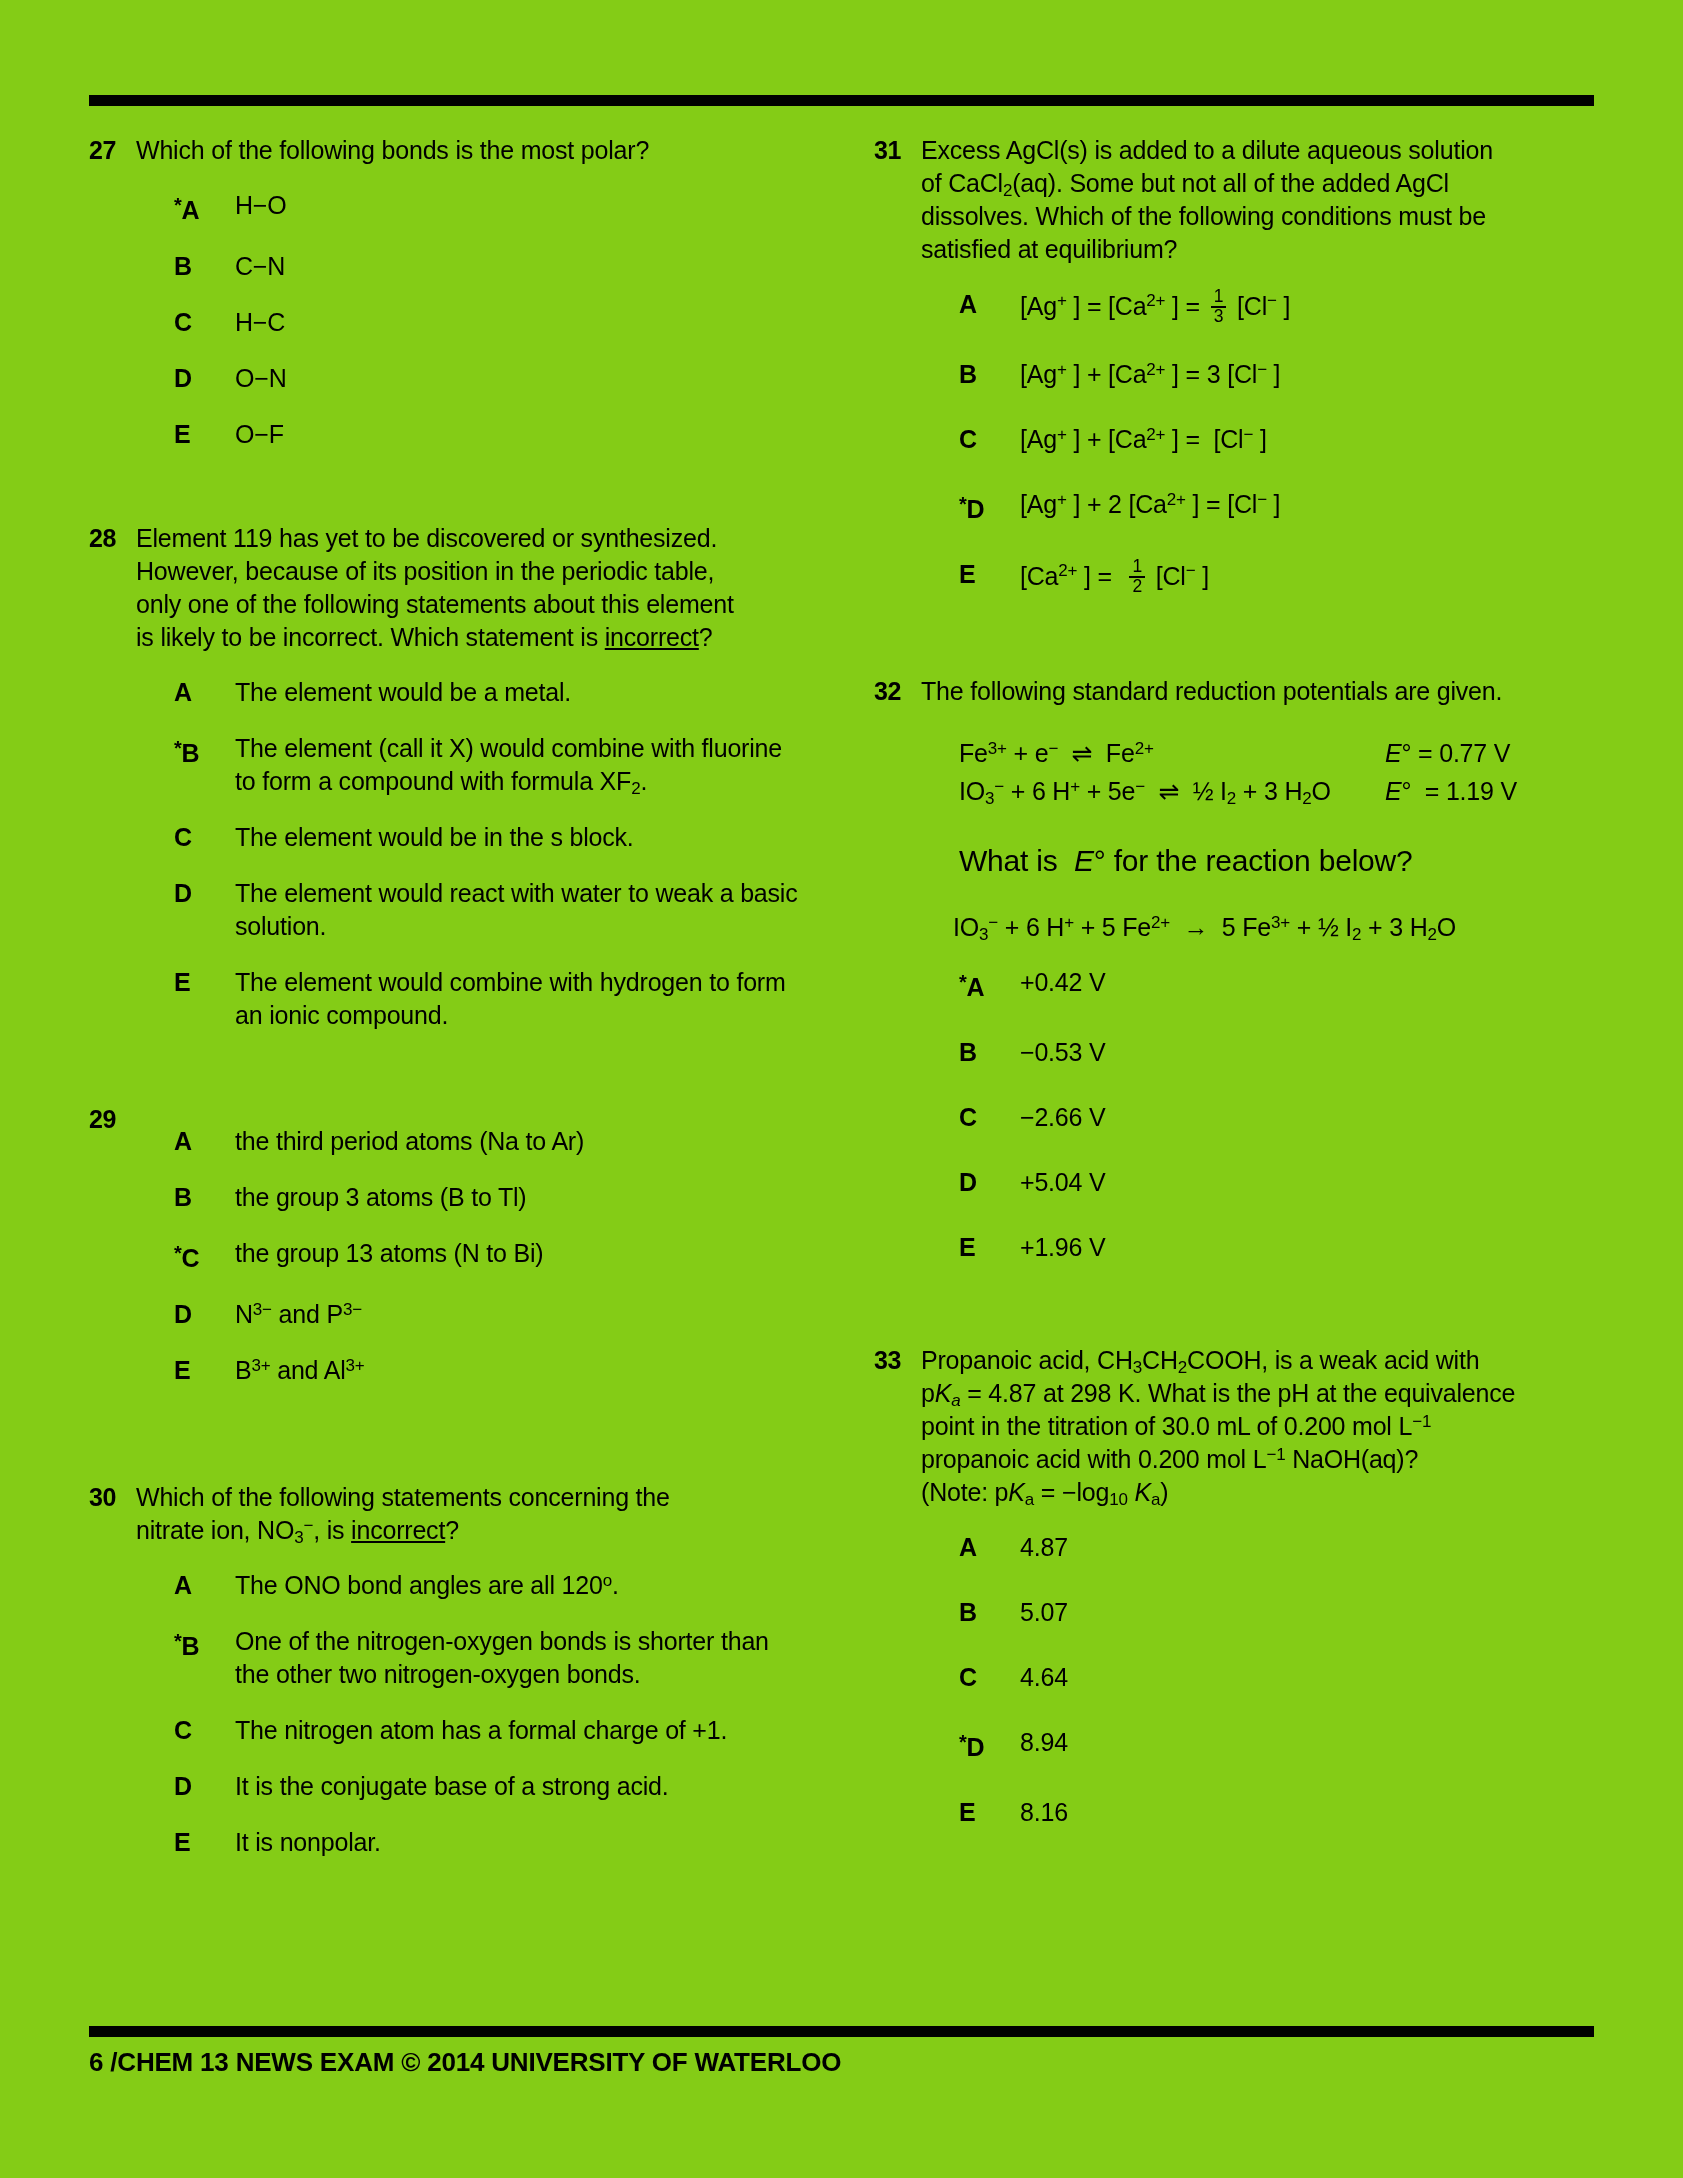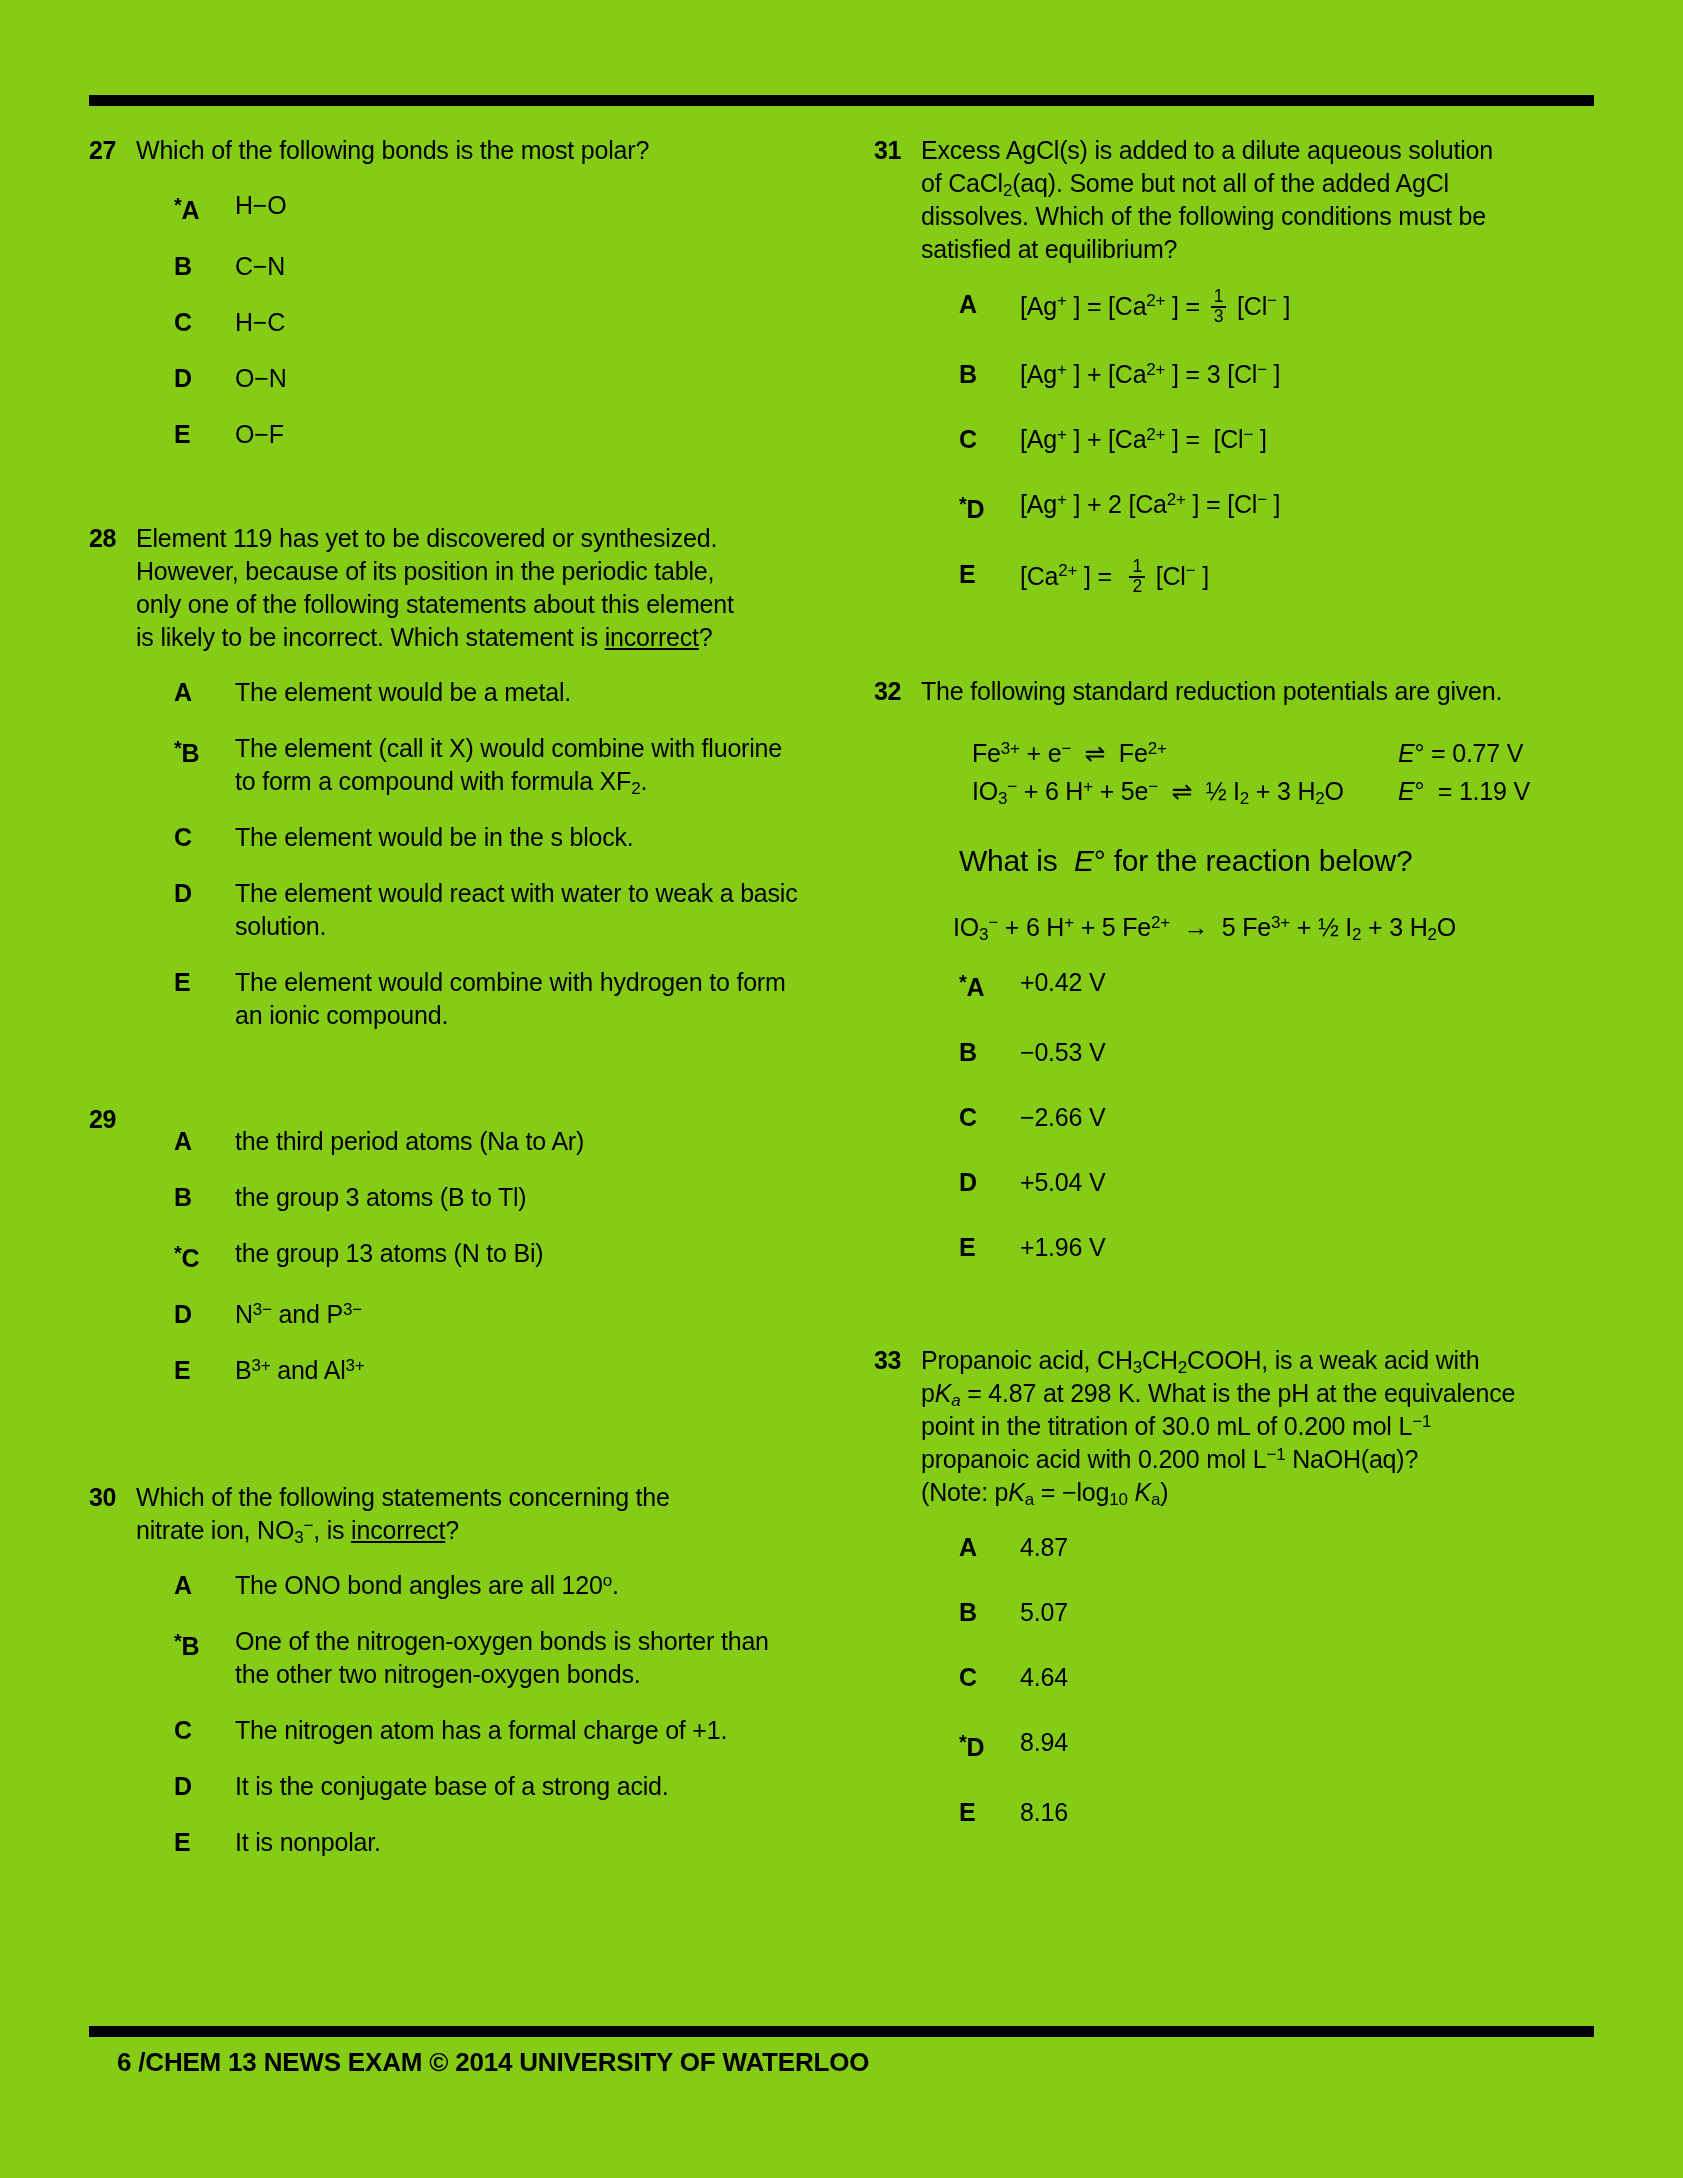--- a/index.html
+++ b/index.html
@@ -104,21 +104,21 @@
     text-align: center;
     font-size: 0.70em;
     line-height: 1.02;
     margin: 0 4px;
   }
   .frac .num { display: block; padding: 0 3px; }
   .frac .den { display: block; border-top: 2px solid #000; padding: 0 3px; }
 
   
   .redox {
-    margin-left: 51px;
+    margin-left: 38px;
     margin-top: 26px;
     font-size: 25px;
     line-height: 38px;
     letter-spacing: -0.2px;
   }
   .redox-row {
     display: flex;
   }
   .redox-eq { width: 426px; flex: 0 0 426px; white-space: nowrap; }
   .redox-val { flex: 1 1 auto; white-space: nowrap; }
@@ -146,21 +146,20 @@
   .gap-lg { height: 71px; }
 
   .footer {
     position: absolute;
     left: 89px;
     top: 2047px;
     font-weight: bold;
     font-size: 26px;
     letter-spacing: -0.2px;
     white-space: nowrap;
-    margin-left: 28px;
   }
 </style>
 </head>
 <body>
 
 <div class="page">
 
   <div class="rule rule-top"></div>
 
   <div class="columns">

